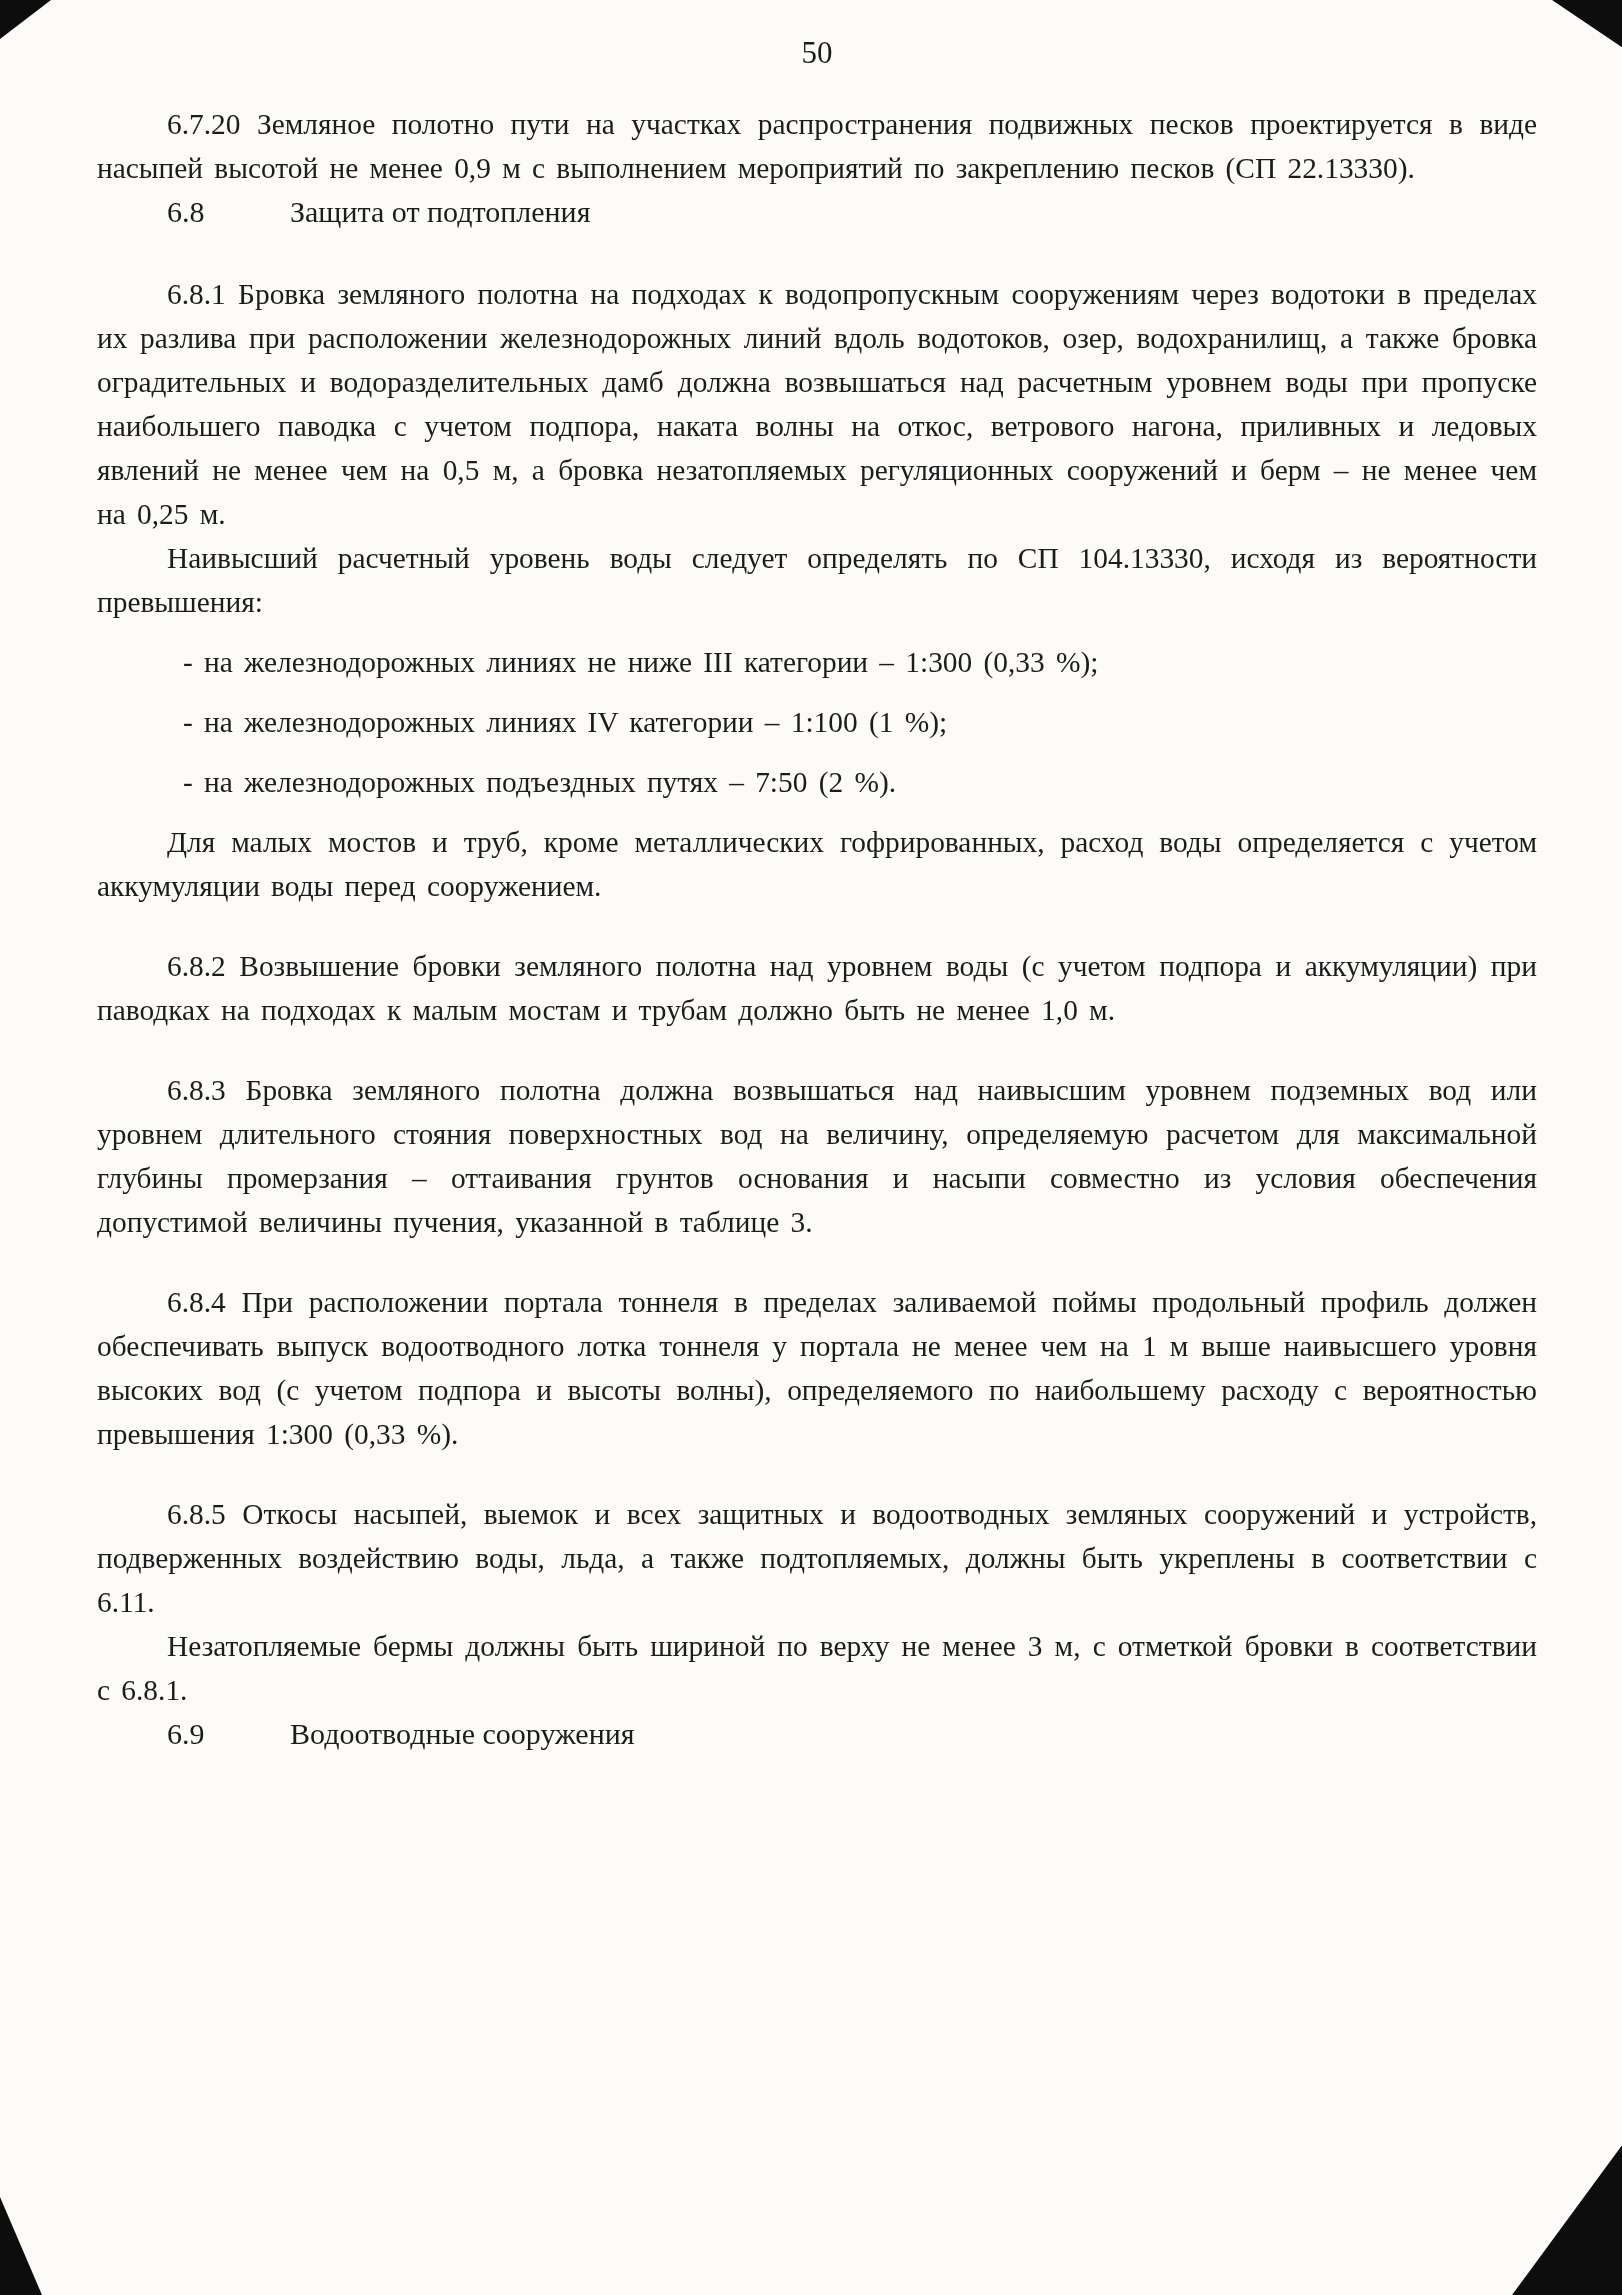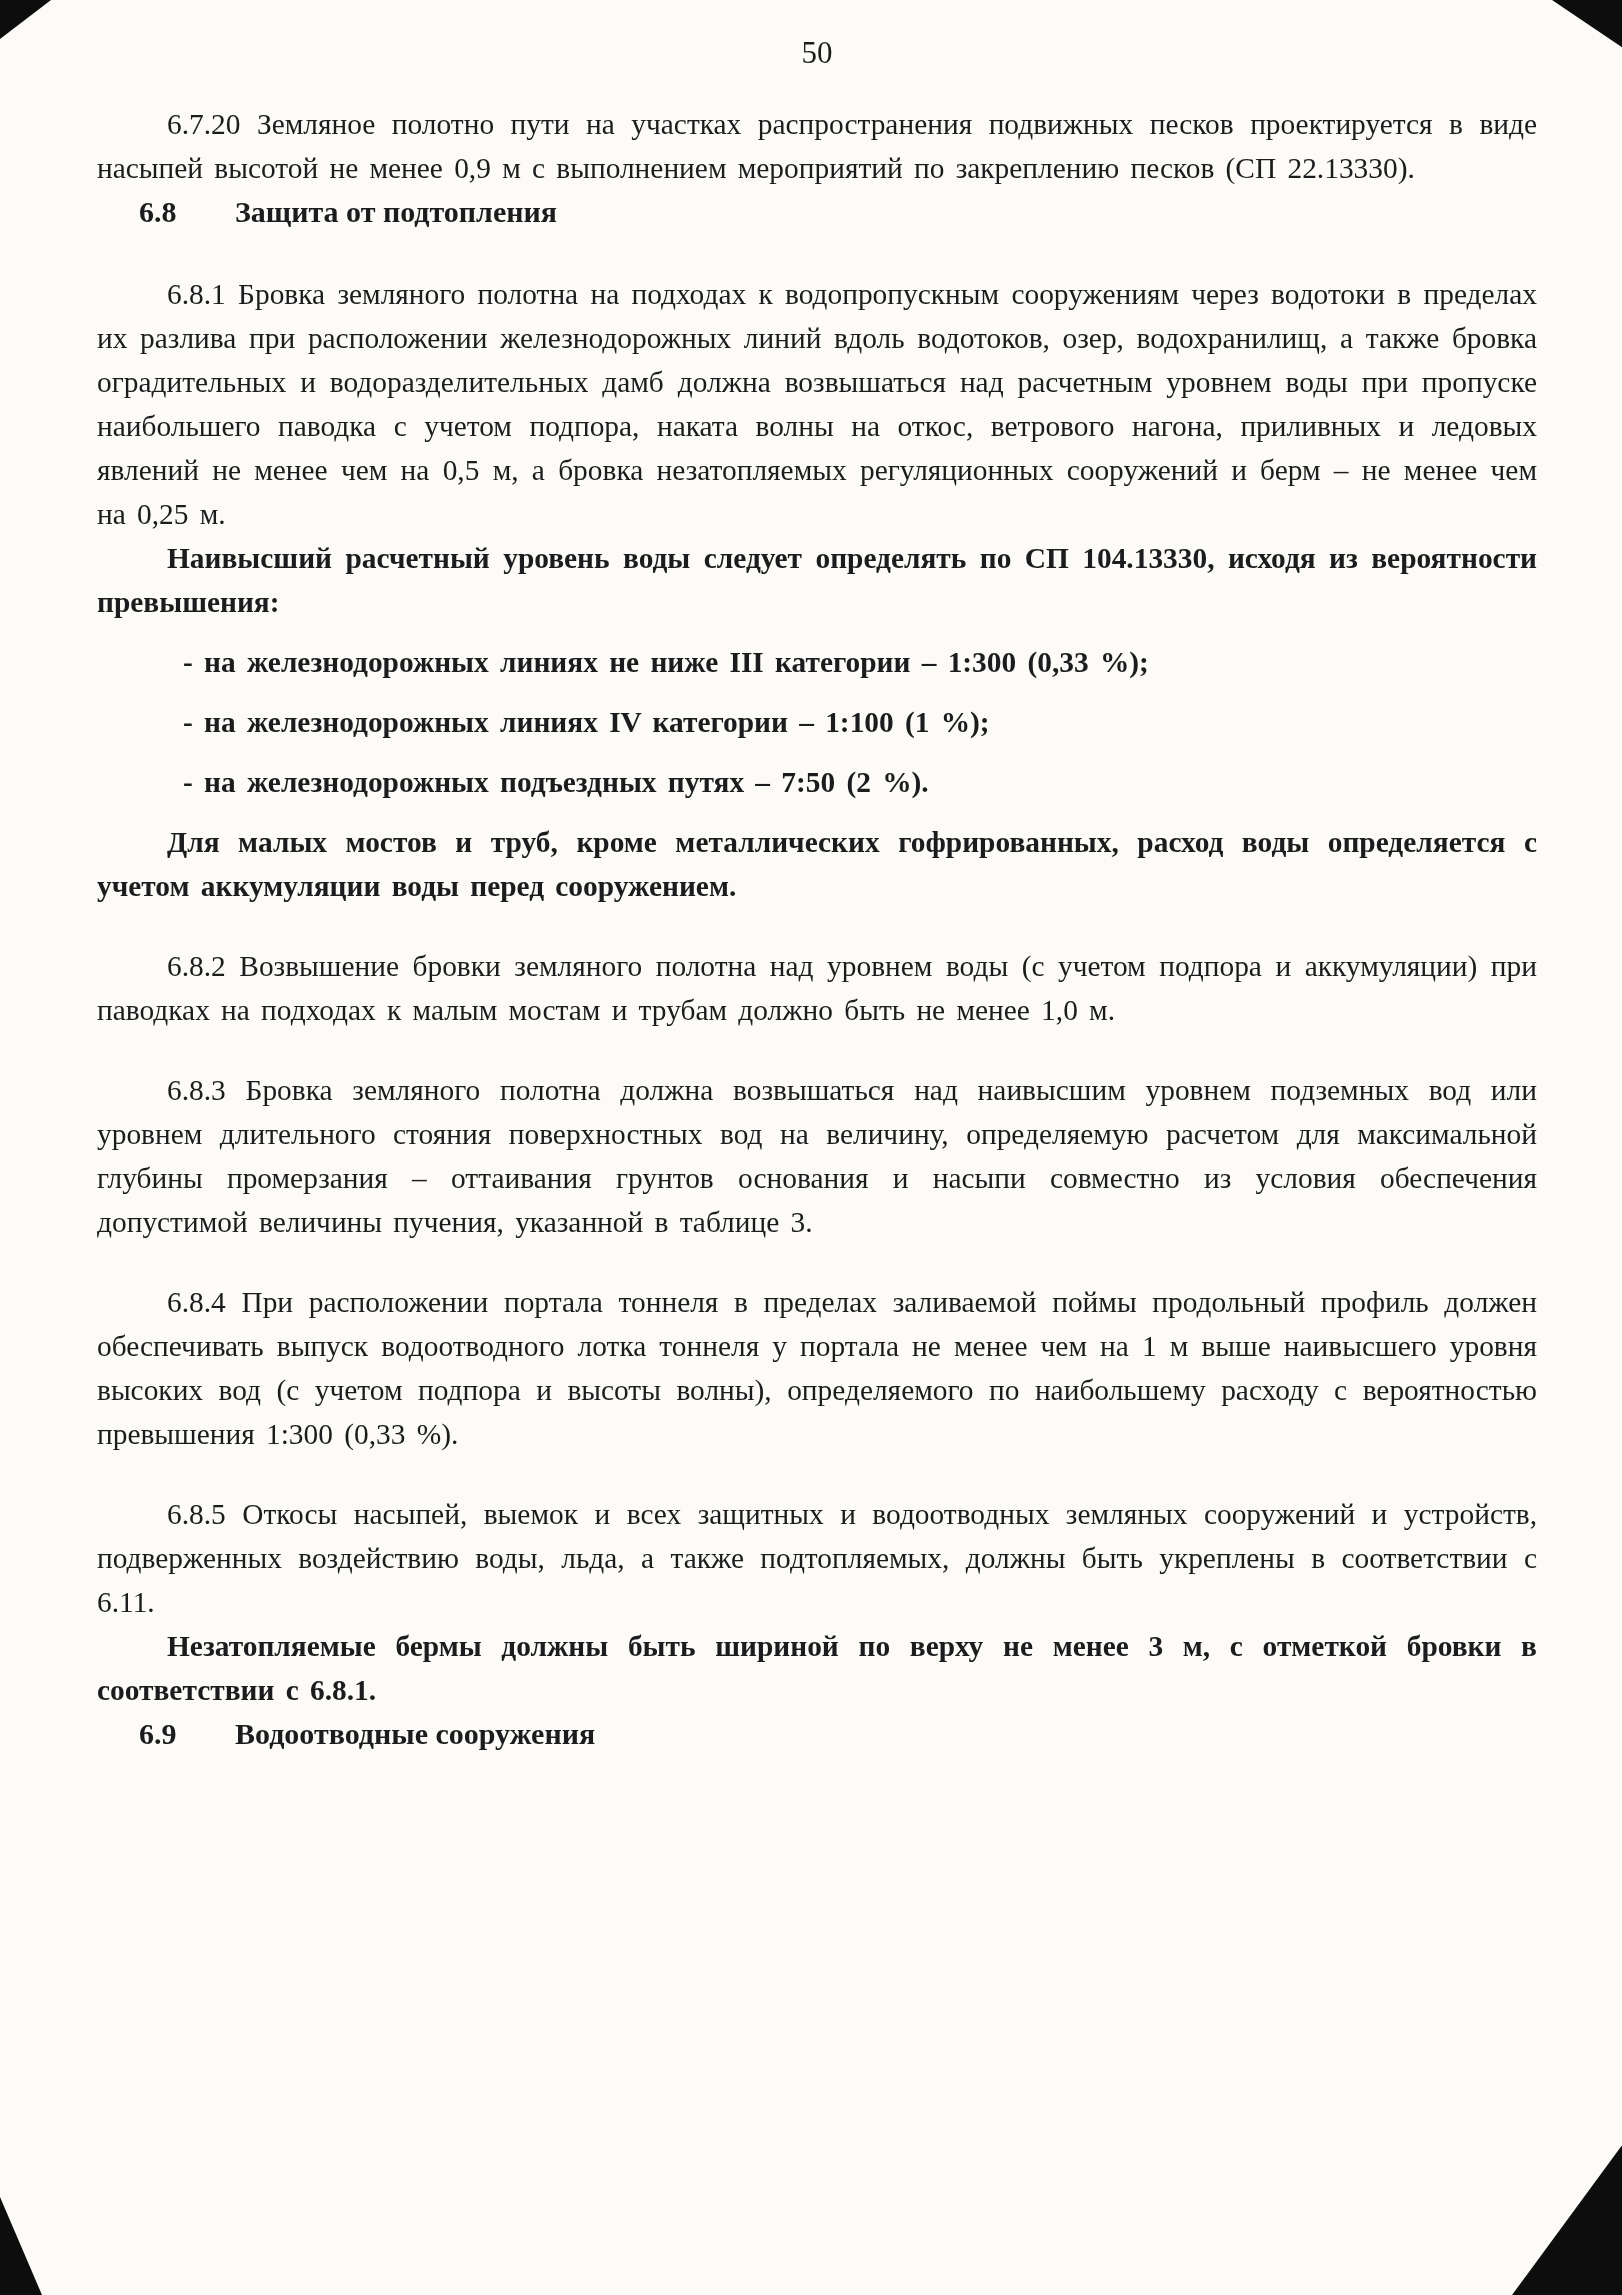--- a/index.html
+++ b/index.html
@@ -33,30 +33,31 @@
     text-align: left;
   }
   .body-para {
     font-size: 29.4px;
     line-height: 44px;
     text-align: justify;
     text-indent: 70px;
     word-spacing: 3.9px;
     margin: 0;
   }
-  .tight { margin-top: 0; font-weight: bold; }
+  .tight { margin-top: 0; }
   .gap-sm { margin-top: 36px; }
   .gap-lg { margin-top: 38px; }
   .heading {
     font-size: 30px;
     line-height: 44px;
-    font-weight: bold;
-    margin: 0 0 0 42px;
+    font-weight: normal;
+    margin: 0 0 0 70px;
     text-indent: 0;
     display: flex;
+    gap: 27px;
   }
   .heading .num {
     display: inline-block;
     min-width: 96px;
   }
   .list-para {
     font-size: 29.4px;
     line-height: 44px;
     text-align: left;
     text-indent: 70px;

